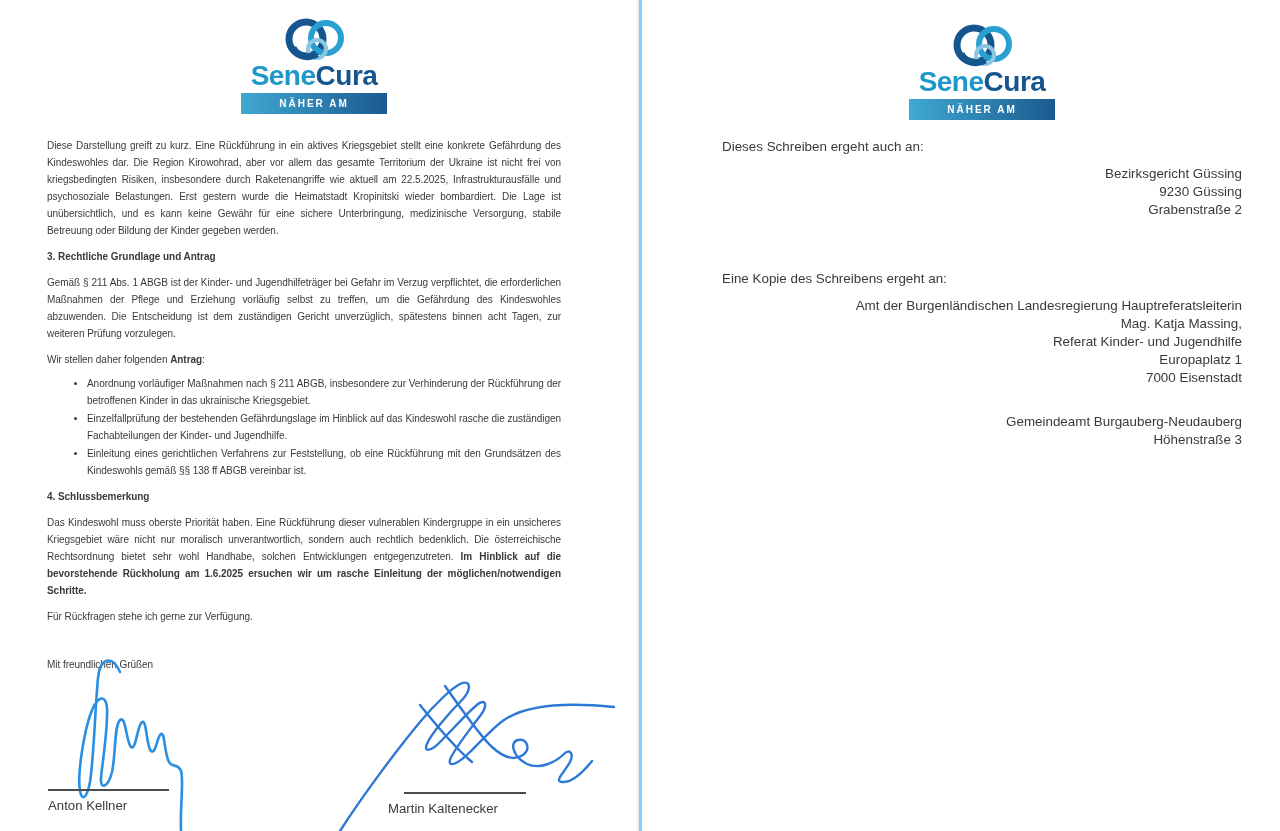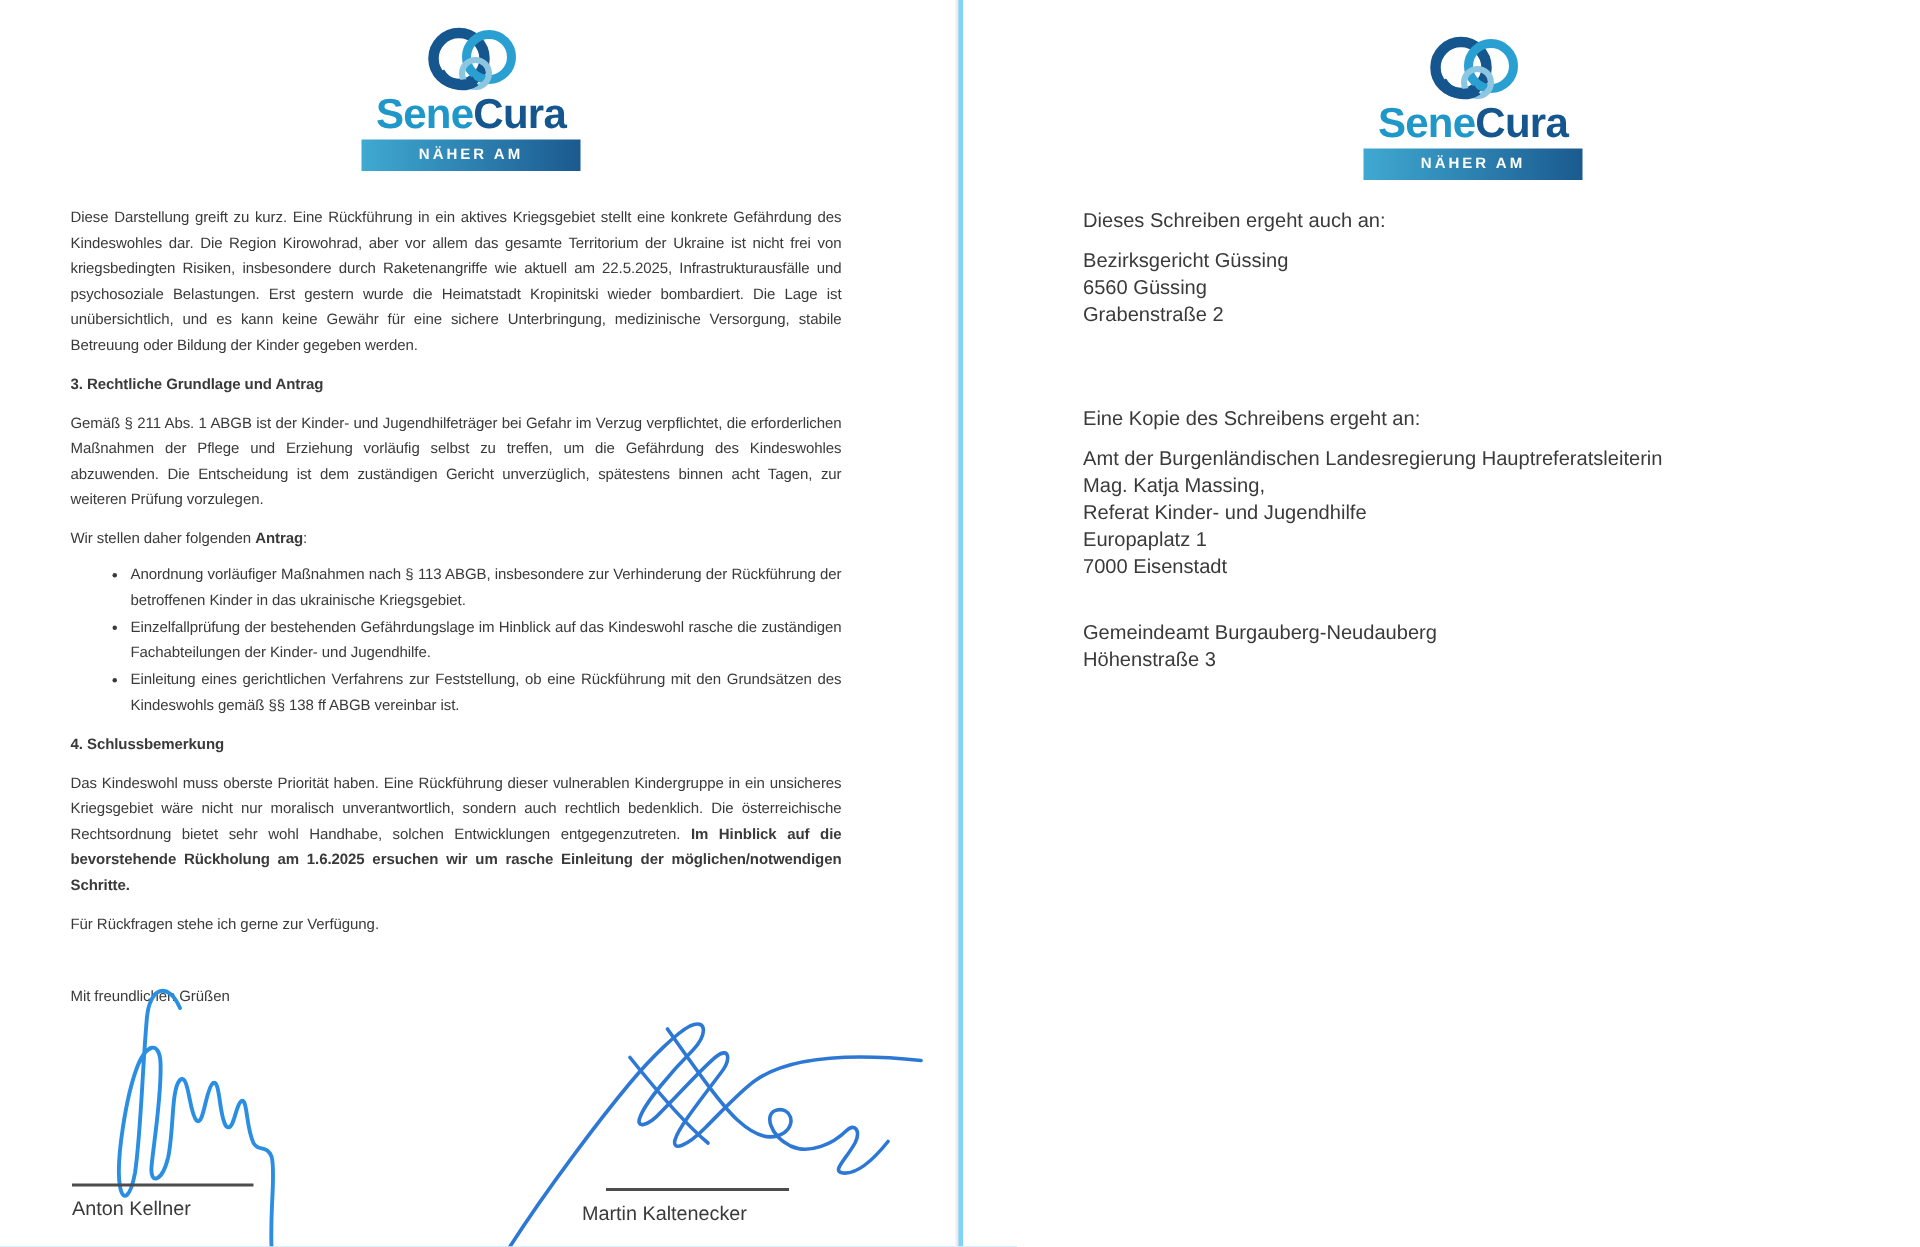--- a/index.html
+++ b/index.html
@@ -49,21 +49,21 @@
   .sig-line.l1 { left:48px; top:789px; width:121px; }
   .sig-line.l2 { left:404px; top:792px; width:122px; }
   .signer { position:absolute; font-size:13.2px; color:#3a3a3a; }
   .signer.s1 { left:48px;  top:798px; }
   .signer.s2 { left:388px; top:801px; }
 
   
   .p2-text { position:absolute; left:80px; top:138px; width:520px;
              font-size:13.4px; color:#3a3a3a; }
   .p2-text .blk-head { margin-bottom:9px; line-height:18px; }
-  .p2-text .addr { line-height:18px; }
+  .p2-text .addr { line-height:18px;text-align:right; }
   .p2-text .gap-lg { height:25px; }
   .p2-text .gap-xl { height:26px; }
 </style>
 </head>
 <body>
 
 <div class="canvas">
 
   <div class="scan-mark m1"></div>
   <div class="scan-mark m2"></div>
@@ -84,21 +84,21 @@
     <div class="body-text">
       <p class="para">Diese Darstellung greift zu kurz. Eine Rückführung in ein aktives Kriegsgebiet stellt eine konkrete Gefährdung des Kindeswohles dar. Die Region Kirowohrad, aber vor allem das gesamte Territorium der Ukraine ist nicht frei von kriegsbedingten Risiken, insbesondere durch Raketenangriffe wie aktuell am 22.5.2025, Infrastrukturausfälle und psychosoziale Belastungen. Erst gestern wurde die Heimatstadt Kropinitski wieder bombardiert. Die Lage ist unübersichtlich, und es kann keine Gewähr für eine sichere Unterbringung, medizinische Versorgung, stabile Betreuung oder Bildung der Kinder gegeben werden.</p>
 
       <p class="heading">3. Rechtliche Grundlage und Antrag</p>
 
       <p class="para">Gemäß § 211 Abs. 1 ABGB ist der Kinder- und Jugendhilfeträger bei Gefahr im Verzug verpflichtet, die erforderlichen Maßnahmen der Pflege und Erziehung vorläufig selbst zu treffen, um die Gefährdung des Kindeswohles abzuwenden. Die Entscheidung ist dem zuständigen Gericht unverzüglich, spätestens binnen acht Tagen, zur weiteren Prüfung vorzulegen.</p>
 
       <p class="intro"><span>Wir stellen daher folgenden </span><b>Antrag</b><span>:</span></p>
 
       <ul>
-        <li>Anordnung vorläufiger Maßnahmen nach § 113 ABGB, insbesondere zur Verhinderung der Rückführung der betroffenen Kinder in das ukrainische Kriegsgebiet.</li>
+        <li>Anordnung vorläufiger Maßnahmen nach § 211 ABGB, insbesondere zur Verhinderung der Rückführung der betroffenen Kinder in das ukrainische Kriegsgebiet.</li>
         <li>Einzelfallprüfung der bestehenden Gefährdungslage im Hinblick auf das Kindeswohl rasche die zuständigen Fachabteilungen der Kinder- und Jugendhilfe.</li>
         <li>Einleitung eines gerichtlichen Verfahrens zur Feststellung, ob eine Rückführung mit den Grundsätzen des Kindeswohls gemäß §§ 138 ff ABGB vereinbar ist.</li>
       </ul>
 
       <p class="heading">4. Schlussbemerkung</p>
 
       <p class="para para-final"><span>Das Kindeswohl muss oberste Priorität haben. Eine Rückführung dieser vulnerablen Kindergruppe in ein unsicheres Kriegsgebiet wäre nicht nur moralisch unverantwortlich, sondern auch rechtlich bedenklich. Die österreichische Rechtsordnung bietet sehr wohl Handhabe, solchen Entwicklungen entgegenzutreten. </span><b>Im Hinblick auf die bevorstehende Rückholung am 1.6.2025 ersuchen wir um rasche Einleitung der möglichen/notwendigen Schritte.</b></p>
 
       <p class="closing">Für Rückfragen stehe ich gerne zur Verfügung.</p>
       <p class="salutation">Mit freundlichen Grüßen</p>
@@ -135,21 +135,21 @@
         <path d="M 27 30 A 17 17 0 0 0 51 36" fill="none" stroke="#15568e" stroke-width="7"></path>
       </svg>
       <div class="wordmark"><span class="wm-light">Sene</span><span class="wm-dark">Cura</span></div>
       <div class="tagline">NÄHER AM MENSCHEN</div>
     </div>
 
     <div class="p2-text">
       <div class="blk-head">Dieses Schreiben ergeht auch an:</div>
       <div class="addr">
         <div>Bezirksgericht Güssing</div>
-        <div>6560 Güssing</div>
+        <div>9230 Güssing</div>
         <div>Grabenstraße 2</div>
       </div>
 
       <div class="gap-xl"></div>
         <div class="gap-lg"></div>
 
       <div class="blk-head">Eine Kopie des Schreibens ergeht an:</div>
       <div class="addr">
         <div>Amt der Burgenländischen Landesregierung Hauptreferatsleiterin</div>
         <div>Mag. Katja Massing,</div>

